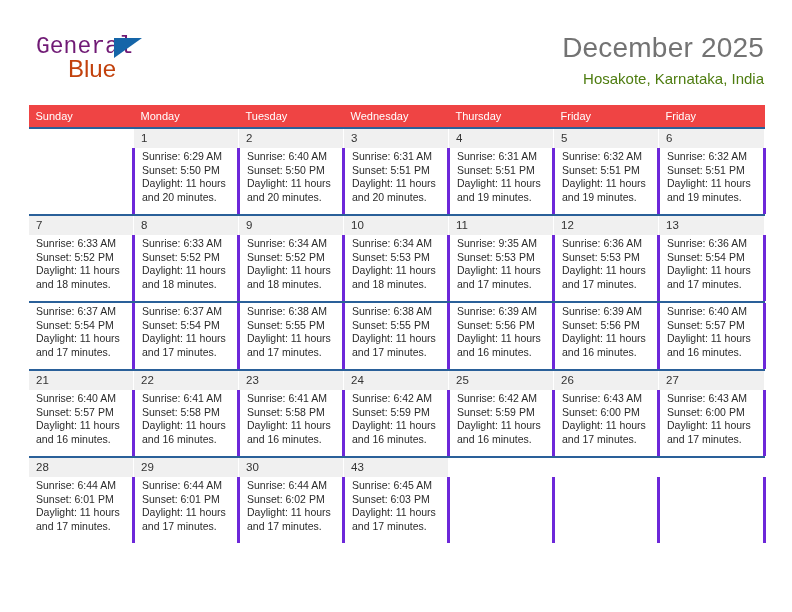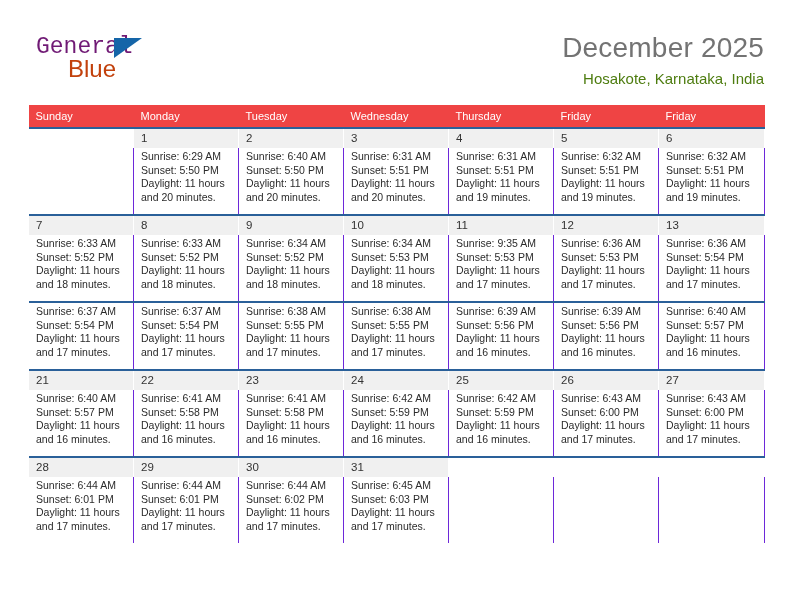--- a/index.html
+++ b/index.html
@@ -125,21 +125,21 @@
   }
   .info-row td {
     background: #ffffff;
     font-size: 10.5px;
     color: #2b2b2b;
     padding: 2px 4px 6px 7px;
     vertical-align: top;
     line-height: 13.6px;
     height: 58px;
     border-left: 1px solid #ffffff;
-    border-right: 1px solid #6d28d9;
+    border-right: 3px solid #6d28d9;
   }
   .info-row td .line { display: block; white-space: normal; }
   .empty-cell { background: #ffffff !important; }
 </style>
 </head>
 <body>
 
 <div class="page">
 
   <div class="topbar">
@@ -389,21 +389,21 @@
             <span class="line">and 17 minutes.</span>
           </td>
         </tr>
         <tr class="week-sep">
           <td colspan="7"></td>
         </tr>
         <tr class="daynum-row">
           <td>28</td>
           <td>29</td>
           <td>30</td>
-          <td>31</td>
+          <td>43</td>
           <td class="empty-cell"></td>
           <td class="empty-cell"></td>
           <td class="empty-cell"></td>
         </tr>
         <tr class="info-row">
           <td>
             <span class="line">Sunrise: 6:44 AM</span>
             <span class="line">Sunset: 6:01 PM</span>
             <span class="line">Daylight: 11 hours</span>
             <span class="line">and 17 minutes.</span>

